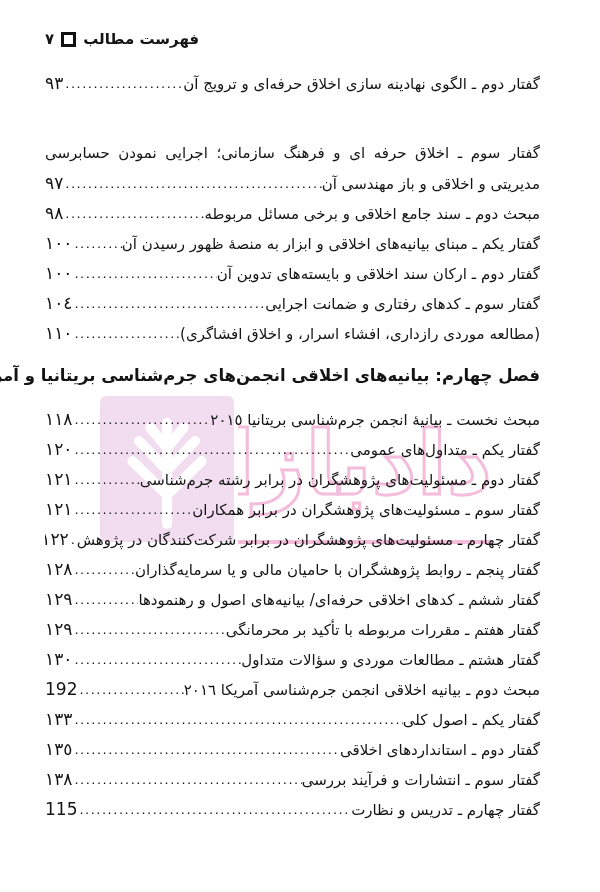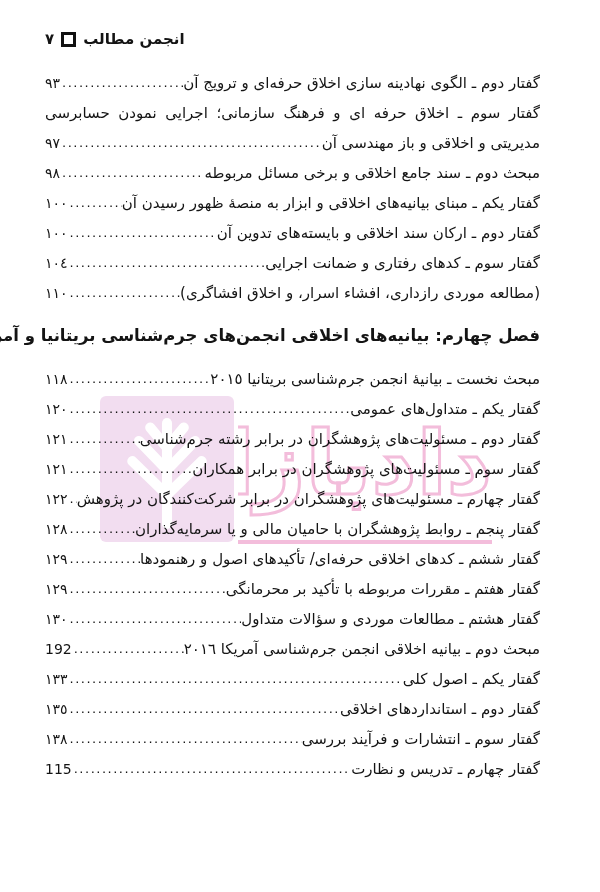--- a/index.html
+++ b/index.html
@@ -63,41 +63,41 @@
   .row .dots{
     flex:1 1 auto;min-width:6px;overflow:hidden;
     direction:ltr;text-align:left;
     font-size:13px;letter-spacing:1.5px;color:#141414;
     transform:translateY(-1px);
   }
   .row .dots::after{
     content:"......................................................................................................................................................";
     white-space:nowrap;
   }
-  .row .pg{flex:none;white-space:nowrap;font-size:14px;padding-right:2px;}
-  .row.wrap{display:block;}
+  .row .pg{flex:none;white-space:nowrap;font-size:17px;padding-right:2px;}
+  .row.wrap{display:block;margin-top:40px;}
   .row.wrap .t{
     display:block;white-space:nowrap;
     text-align:justify;text-align-last:justify;
     width:100%;
   }
   .chapter{
     margin:12px 0 12px 0;
     height:32px;line-height:32px;
     font-size:16.5px;font-weight:bold;
     text-align:right;white-space:nowrap;
   }
 </style>
 </head>
 <body>
 
 <div class="page">
 
   <header class="page-header">
-    <span>انجمن مطالب</span>
+    <span>فهرست مطالب</span>
     <span class="hdr-square"></span>
     <span>٧</span>
   </header>
 
   <div class="watermark">
     <div class="wm-square">
       <svg viewBox="0 0 100 110">
         <g stroke="#ffffff" stroke-width="9" stroke-linecap="round" fill="none">
           <path d="M50 104 L50 14"></path>
           <path d="M50 78 L19 48"></path>
@@ -179,21 +179,21 @@
           <span class="t">گفتار چهارم ـ مسئولیت‌های پژوهشگران در برابر شرکت‌کنندگان در پژوهش</span>
           <span class="dots"></span>
           <span class="pg">١٢٢</span>
         </div>
         <div class="row">
           <span class="t">گفتار پنجم ـ روابط پژوهشگران با حامیان مالی و یا سرمایه‌گذاران</span>
           <span class="dots"></span>
           <span class="pg">١٢٨</span>
         </div>
         <div class="row">
-          <span class="t">گفتار ششم ـ کدهای اخلاقی حرفه‌ای/ تأکید‌های اصول و رهنمودها</span>
+          <span class="t">گفتار ششم ـ کدهای اخلاقی حرفه‌ای/ بیانیه‌های اصول و رهنمودها</span>
           <span class="dots"></span>
           <span class="pg">١٢٩</span>
         </div>
         <div class="row">
           <span class="t">گفتار هفتم ـ مقررات مربوطه با تأکید بر محرمانگی</span>
           <span class="dots"></span>
           <span class="pg">١٢٩</span>
         </div>
         <div class="row">
           <span class="t">گفتار هشتم ـ مطالعات موردی و سؤالات متداول</span>

